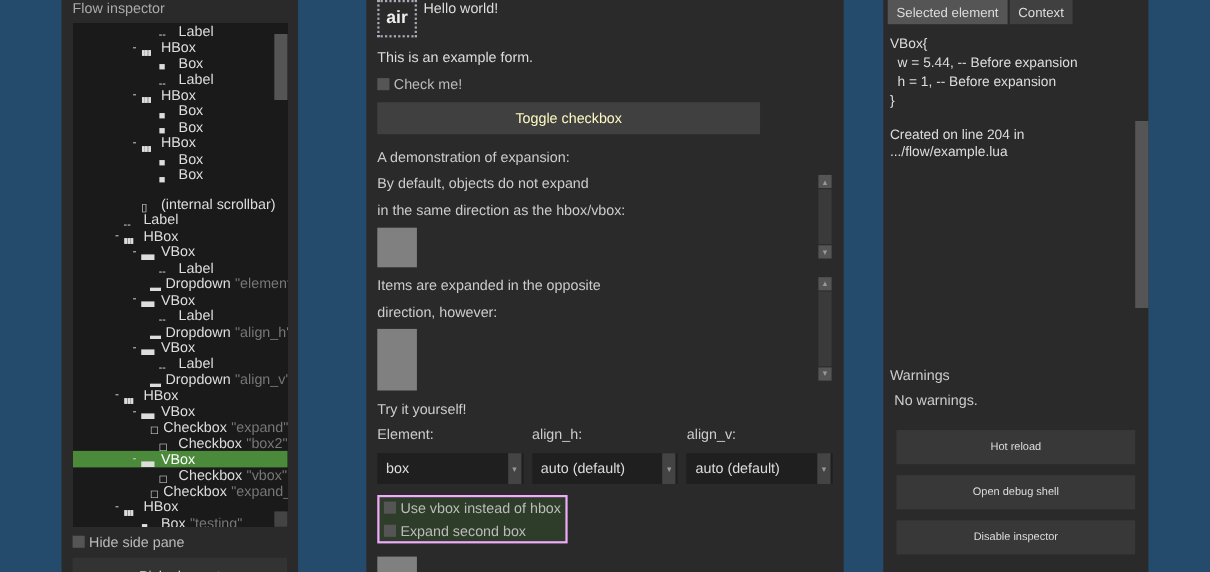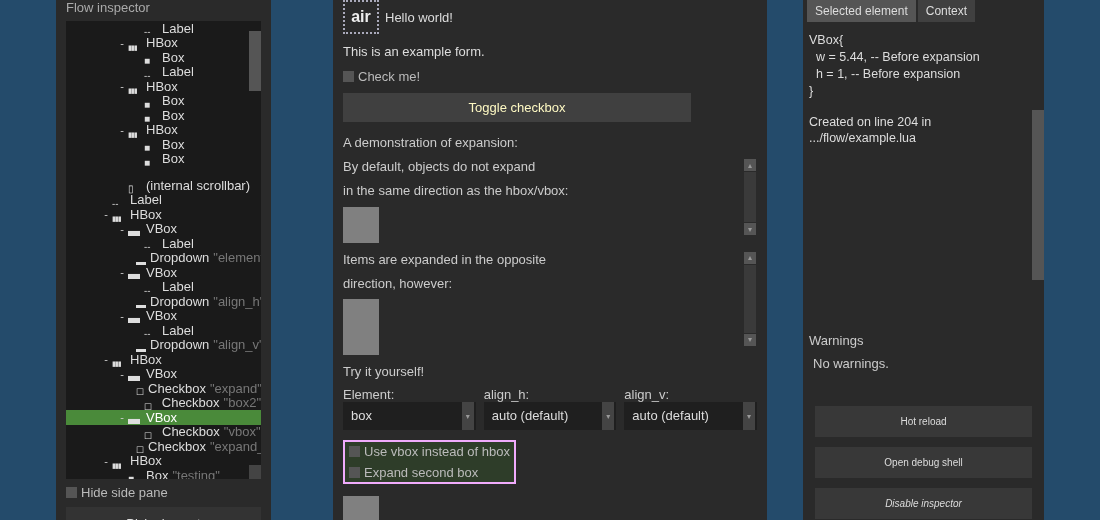--- a/index.html
+++ b/index.html
@@ -79,21 +79,21 @@
   background: #333;
   color: #ddd;
   text-align: center;
   padding: 9px 0;
   border: none;
   width: 100%;
   font-size: 13px;
 }
 
 
-.hello-row { display: flex; align-items: center; gap: 6px; margin: 0px 0 10px; }
+.hello-row { display: flex; align-items: flex-start; gap: 6px; margin: 0px 0 10px; }
 .air-badge {
   width: 36px; height: 34px;
   border: 2px dotted #aab;
   display: flex; align-items: center; justify-content: center;
   color: #eee; font-weight: bold; font-size: 16px;
   background: #2a2a2a;
 }
 .mid-text { color: #ddd; margin-bottom: 10px; }
 .mid-text-sm { color: #ccc; margin: 6px 0; line-height: 1.4;}
 .toggle-btn {
@@ -105,21 +105,21 @@
   width: 348px;
 }
 .demo-block { position: relative; margin-bottom: 8px;}
 .gray-square { background: #808080; width: 36px; height: 36px; margin-top:4px;}
 .gray-square.tall { height: 56px; }
 .scroll-widget { position: absolute; right: 0; width: 14px; display:flex; flex-direction:column; align-items:center;}
 .scroll-btn { width: 12px; height: 12px; background: #555; margin:1px 0; color:#999; font-size:8px; display:flex;align-items:center;justify-content:center;}
 .scroll-track { width: 12px; background:#3a3a3a;}
 .row3 { display: flex; gap: 8px; margin-top:6px; }
 .col { flex: 1; }
-.col-label { color:#ccc; display:block;}
+.col-label { color:#ccc; margin-bottom: 10px; display:block;}
 .dd {
   background: #1f1f1f;
   color: #ddd;
   padding: 6px 8px;
   height: 28px;
   position: relative;
 }
 .dd .arrow { position:absolute; right:2px; top:0; bottom:0; width:12px; background:#444; display:flex;align-items:center;justify-content:center; color:#999; font-size:8px;}
 .chk-group { display: flex; gap: 12px; margin-top: 10px; align-items:flex-start;}
 .chk-col { display:flex; flex-direction:column; gap:6px;}
@@ -143,21 +143,21 @@
 .warnings { padding: 6px; color:#ccc; }
 .right-btns { padding: 0 12px; position:absolute; bottom:0; left:0; right:0;}
 .r-btn {
   background: #383838;
   color: #ddd;
   text-align: center;
   padding: 10px 0;
   margin-bottom: 10px;
   font-size: 10px;
 }
-.r-btn:last-child { margin-bottom: 1px; font-style: italic; }
+.r-btn:last-child { margin-bottom: 16px; }
 
 .right-scroll {
   position:absolute;
   right:0; top:110px;
   width:12px; height:170px;
 }
 .right-scroll .thumb { background:#555; width:12px; height:170px;}
 </style>
 </head>
 <body>

